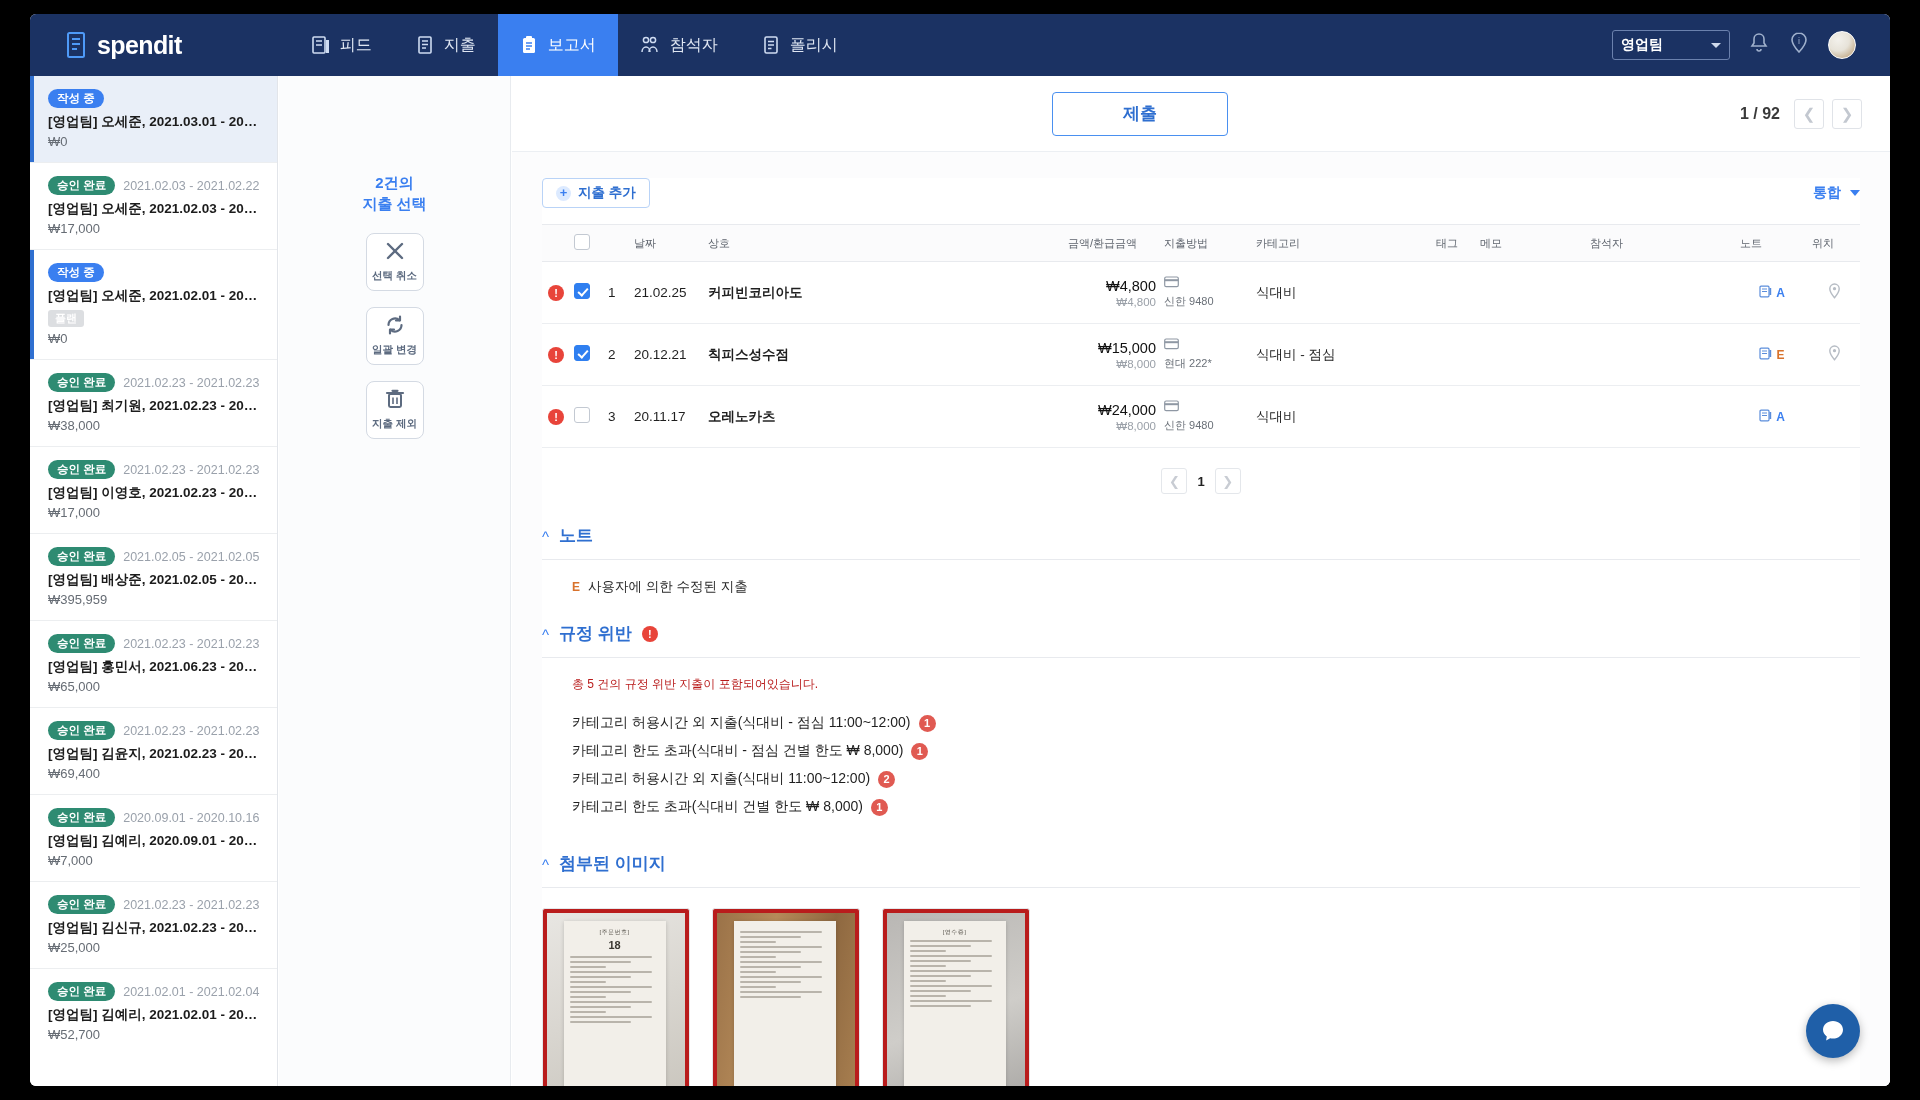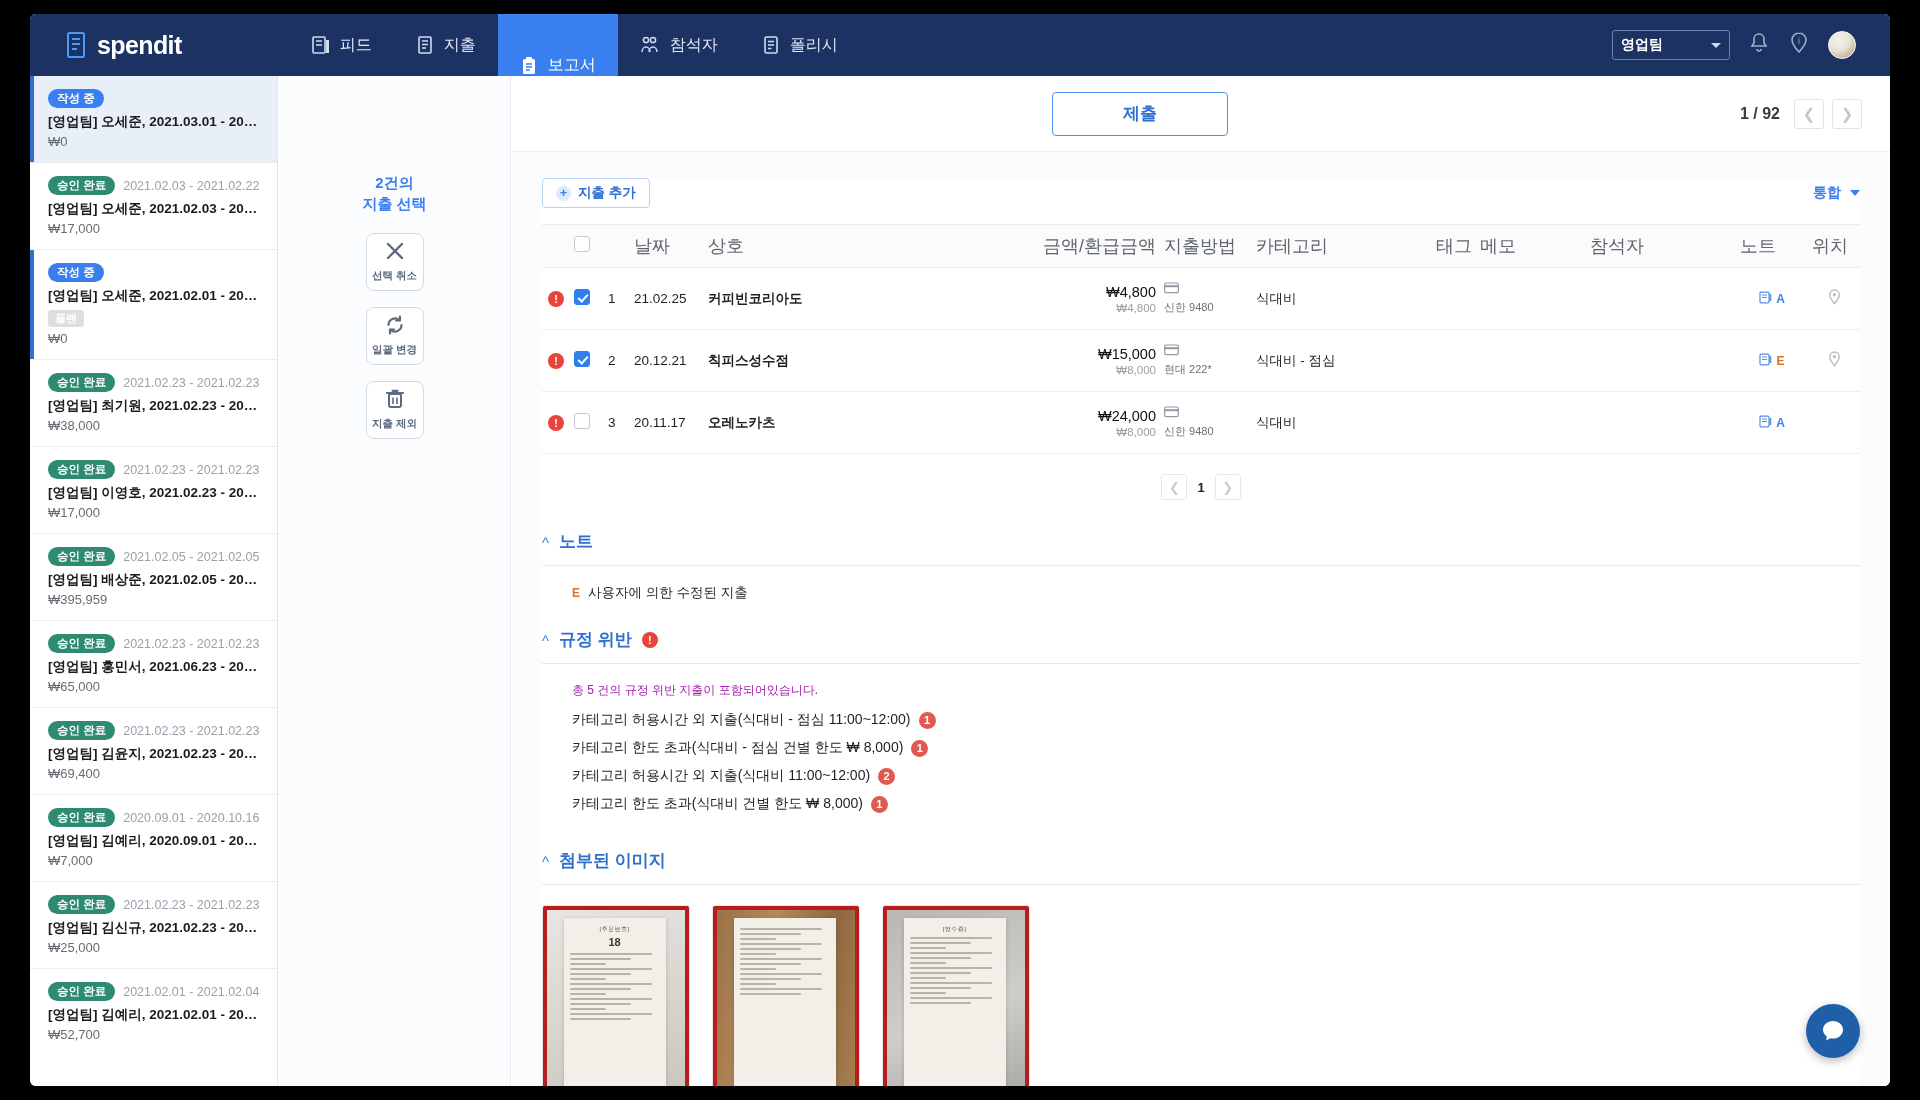--- a/index.html
+++ b/index.html
@@ -36,21 +36,21 @@
     color: #fff; font-size: 25px; font-weight: bold;
     letter-spacing: -0.6px;
   }
 
   .navtabs { display: flex; align-items: stretch; height: 62px; }
   .navtab {
     display: flex; align-items: center; gap: 10px;
     padding: 0 22px; height: 62px;
     color: #dfe6f2; font-size: 16px; cursor: pointer;
   }
-  .navtab.active { background: #3a7ff0; color: #fff; align-items: flex-end; }
+  .navtab.active { background: #3a7ff0; color: #fff; }
   .navtab svg { display: block; }
 
   .nav-right {
     margin-left: auto; margin-right: 34px;
     display: flex; align-items: center; gap: 18px;
   }
   .team-select {
     width: 118px; height: 30px;
     border: 1px solid #6b81ad; border-radius: 3px;
     display: flex; align-items: center;
@@ -214,21 +214,21 @@
   }
   .combine .caret {
     width: 0; height: 0;
     border-left: 5px solid transparent;
     border-right: 5px solid transparent;
     border-top: 6px solid #3a7ff0;
   }
 
   table.exp { width: 100%; border-collapse: collapse; }
   table.exp thead th {
-    font-size: 18px; font-weight: normal; color: #5f656e;
+    font-size: 11px; font-weight: normal; color: #5f656e;
     text-align: left;
     padding: 9px 4px;
     border-top: 1px solid #e8eaee;
     border-bottom: 1px solid #e8eaee;
     background: #fbfbfc;
     white-space: nowrap;
   }
   table.exp tbody td {
     padding: 14px 4px;
     border-bottom: 1px solid #eceef1;
@@ -297,21 +297,21 @@
   .chev {
     color: #3a7ff0; font-size: 15px; line-height: 1;
     transform: translateY(1px);
   }
   .sec-title { color: #2f6fd0; font-size: 17px; font-weight: bold; }
   .sec-rule { border-top: 1px solid #e8eaee; }
   .sec-body { padding: 18px 0 4px 30px; }
 
   .note-line { display: flex; align-items: baseline; gap: 8px; font-size: 13.5px; color: #2a2a2a; }
 
-  .viol-sum { font-size: 12px; color: #a21caf; margin-bottom: 12px; }
+  .viol-sum { font-size: 12px; color: #b91c1c; margin-bottom: 21px; }
   .viol-line {
     display: flex; align-items: center; gap: 8px;
     font-size: 14px; color: #1f1f1f; margin-bottom: 10px;
   }
   .viol-count {
     display: inline-block; min-width: 17px; height: 17px;
     border-radius: 9px; background: #e05a52;
     color: #fff; font-size: 11px; font-weight: bold;
     line-height: 17px; text-align: center; padding: 0 4px;
   }

